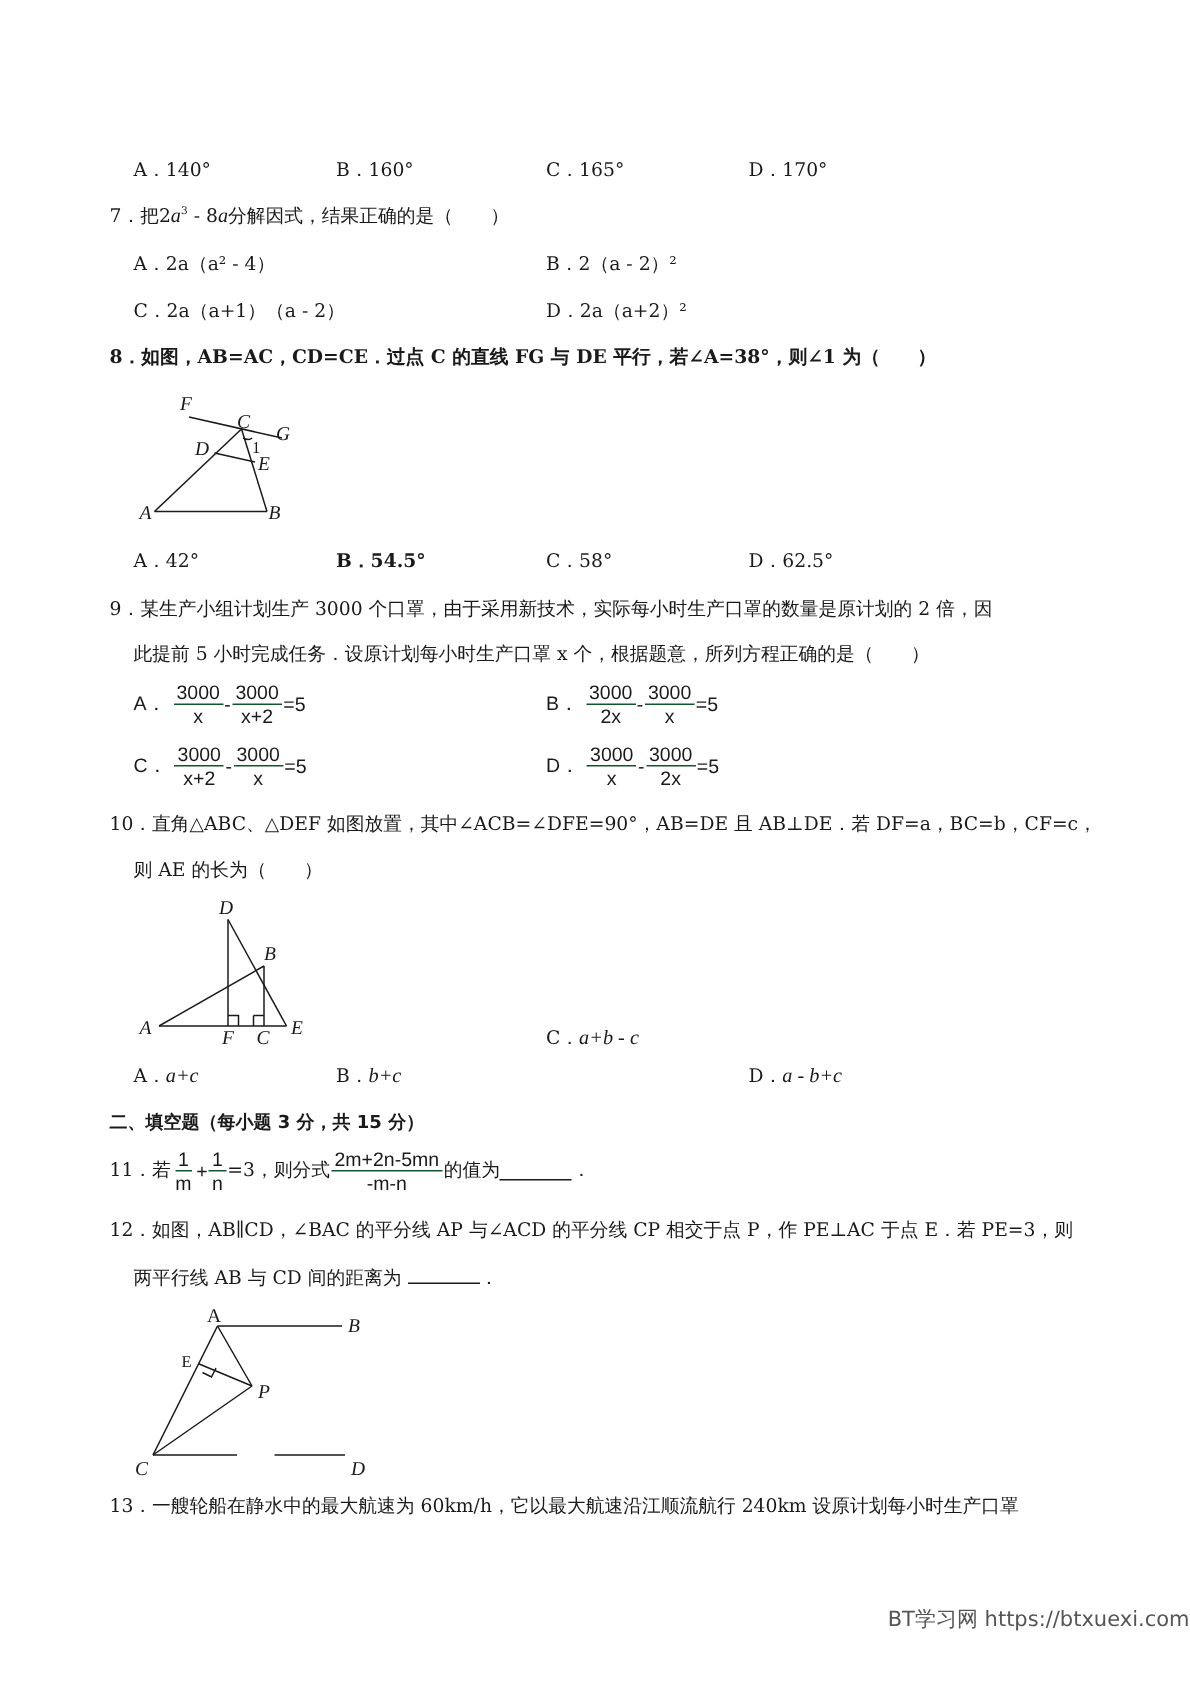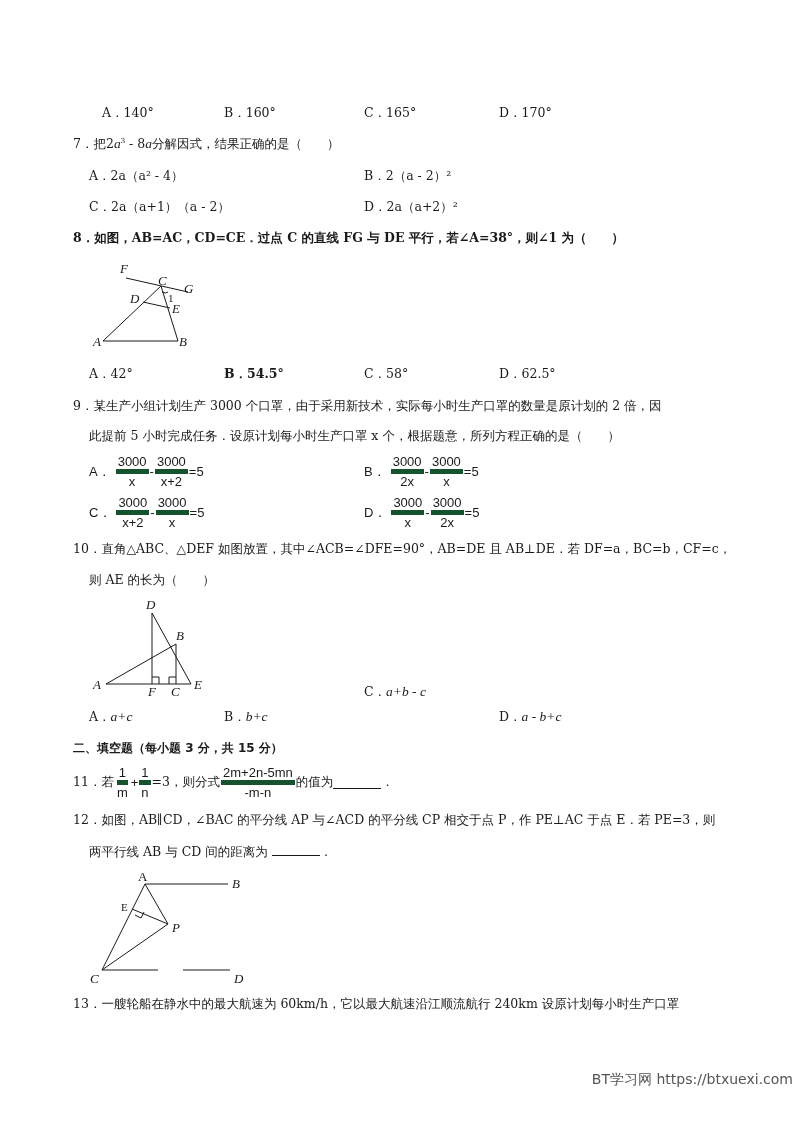--- a/index.html
+++ b/index.html
@@ -4,34 +4,34 @@
 <style>
   html, body { margin:0; padding:0; background:#ffffff; }
   body { width:793px; height:1122px; position:relative; overflow:hidden;
          font-family:"DejaVu Serif","Liberation Serif",serif; color:#1a1a1a; font-size:12.5px; }
   .abs { position:absolute; white-space:nowrap; }
   i.v { font-style:italic; font-family:"Liberation Serif",serif; font-size:13.5px; }
   sup { font-size:7px; vertical-align:super; line-height:0; }
   .opt { position:absolute; white-space:nowrap; }
   .frac { display:inline-flex; flex-direction:column; align-items:center; vertical-align:middle;
           font-family:"Liberation Sans",sans-serif; font-size:13px; line-height:15px; margin:0 1px; }
-  .frac .num { border-bottom:5px solid #14532d; padding:0 2px; }
+  .frac .num { border-bottom:1px solid #14532d; padding:0 2px; }
   .frac .den { padding:0 2px; }
   .mathtxt { font-family:"Liberation Sans",sans-serif; font-size:13px; vertical-align:middle; }
   .blank { display:inline-block; width:48px; border-bottom:1px solid #1a1a1a; height:12px; vertical-align:baseline; }
   .section { font-family:"DejaVu Sans","Liberation Sans",sans-serif; font-weight:bold; font-size:12px; }
   .footer { position:absolute; top:1071px; left:0; width:793px; text-align:right;
             font-family:"DejaVu Sans","Liberation Sans",sans-serif; font-size:14px; color:#555; }
   svg text { font-family:"Liberation Serif",serif; font-style:italic; font-size:13px; fill:#1a1a1a; }
 </style>
 </head>
 <body>
 
 <div>
-  <span class="opt" style="left:102px;top:105px;"><span>A．</span><span>140°</span></span>
+  <span class="opt" style="left:89px;top:105px;"><span>A．</span><span>140°</span></span>
   <span class="opt" style="left:224px;top:105px;"><span>B．</span><span>160°</span></span>
   <span class="opt" style="left:364px;top:105px;"><span>C．</span><span>165°</span></span>
   <span class="opt" style="left:499px;top:105px;"><span>D．</span><span>170°</span></span>
 </div>
 
 <div class="abs" style="left:73px;top:136px;">
   <span>7．</span><span>把</span><span>2</span><i class="v">a</i><sup>3</sup><span> - 8</span><i class="v">a</i><span>分解因式，结果正确的是（　　）</span>
 </div>
 <span class="opt" style="left:89px;top:168px;"><span>A．</span><span>2a（a² - 4）</span></span>
 <span class="opt" style="left:364px;top:168px;"><span>B．</span><span>2（a - 2）²</span></span>

